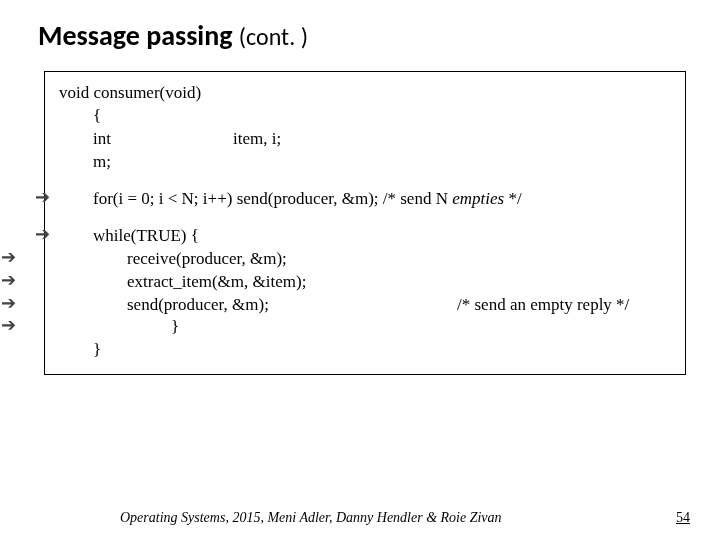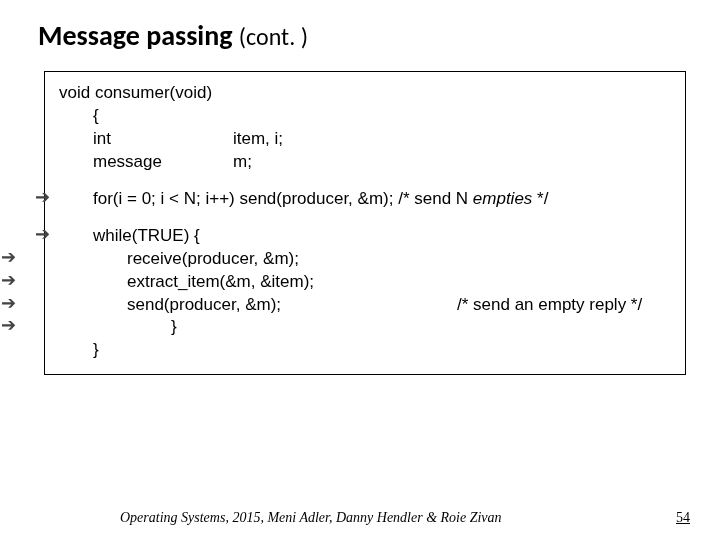--- a/index.html
+++ b/index.html
@@ -22,21 +22,21 @@
   }
   .title .small {
     font-size: 24px;
     font-weight: normal;
     vertical-align: baseline;
   }
   .codebox {
     border: 1.5px solid #000;
     margin: 14px 34px 0 44px;
     padding: 10px 22px 12px 14px;
-    font-family: Liberation Sans, sans-serif;
+    font-family: Liberation Serif, serif;
     font-size: 17px;
     line-height: 1.35;
     position: relative;
   }
   .row { white-space: pre; }
   .indent1 { padding-left: 34px; }
   .indent2 { padding-left: 68px; }
   .indent3 { padding-left: 112px; }
   .split {
     display: flex;
@@ -74,21 +74,20 @@
 </div>
 
 <div class="codebox">
   <div class="row">void consumer(void)</div>
   <div class="row indent1">{</div>
   <div class="split indent1">
     <span class="left" style="width:140px">int</span>
     <span>item, i;</span>
   </div>
   <div class="split indent1">
-    <span class="left" style="width:140px">message</span>
     <span>m;</span>
   </div>
 
   <div class="gap"></div>
 
   <div class="relrow indent1">
     <span class="arrow">➔</span>
     <span>for(i = 0; i &lt; N; i++) send(producer, &amp;m);  /* send N </span><span class="italic">empties</span><span> */</span>
   </div>
 

